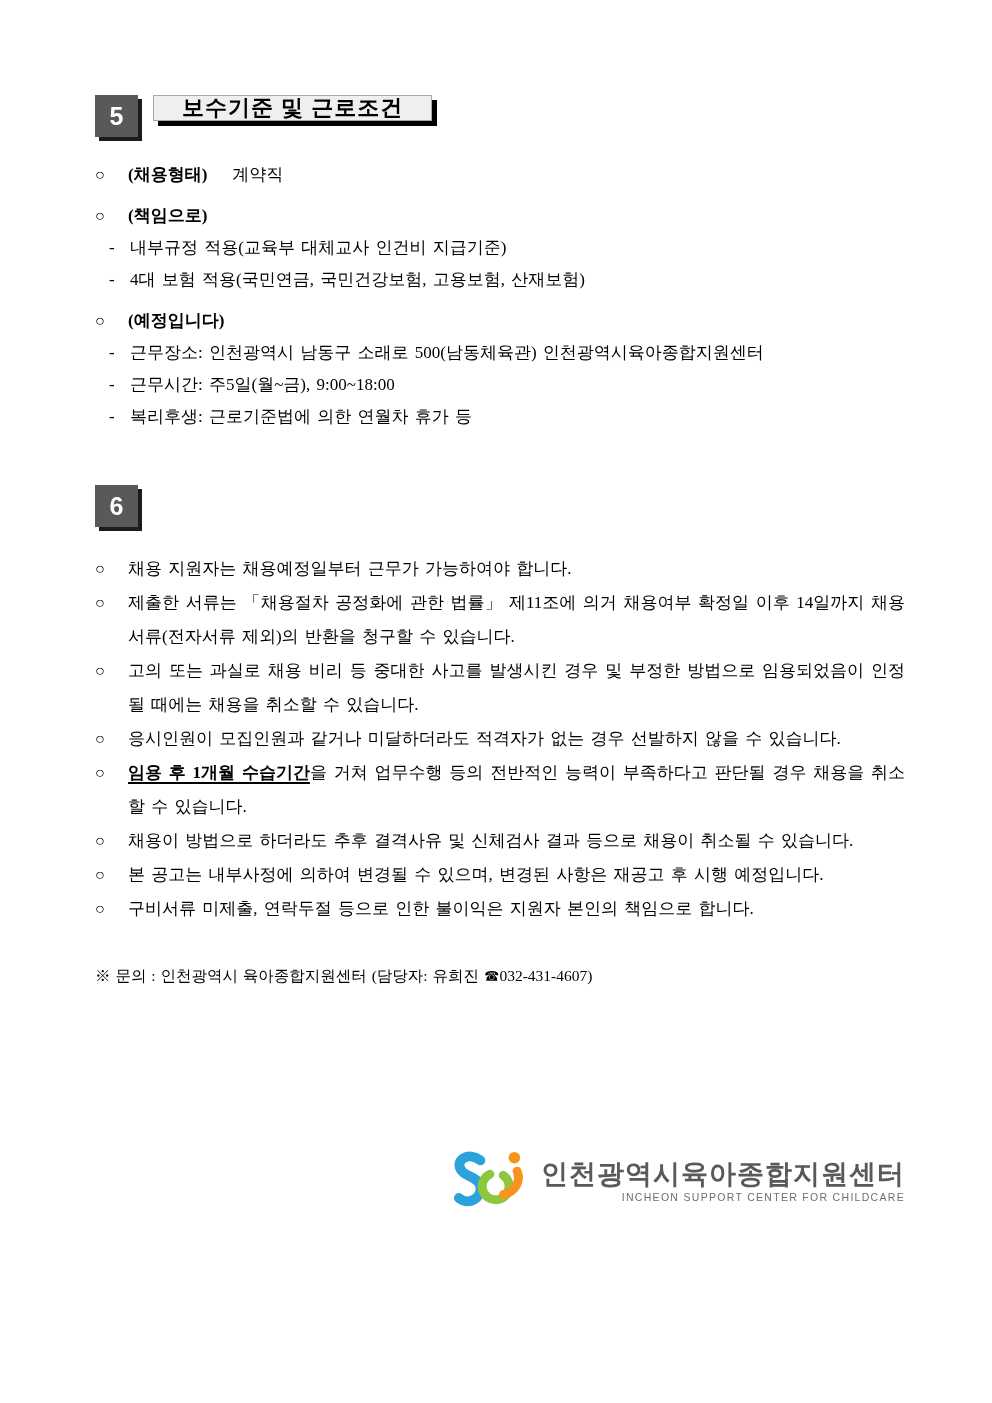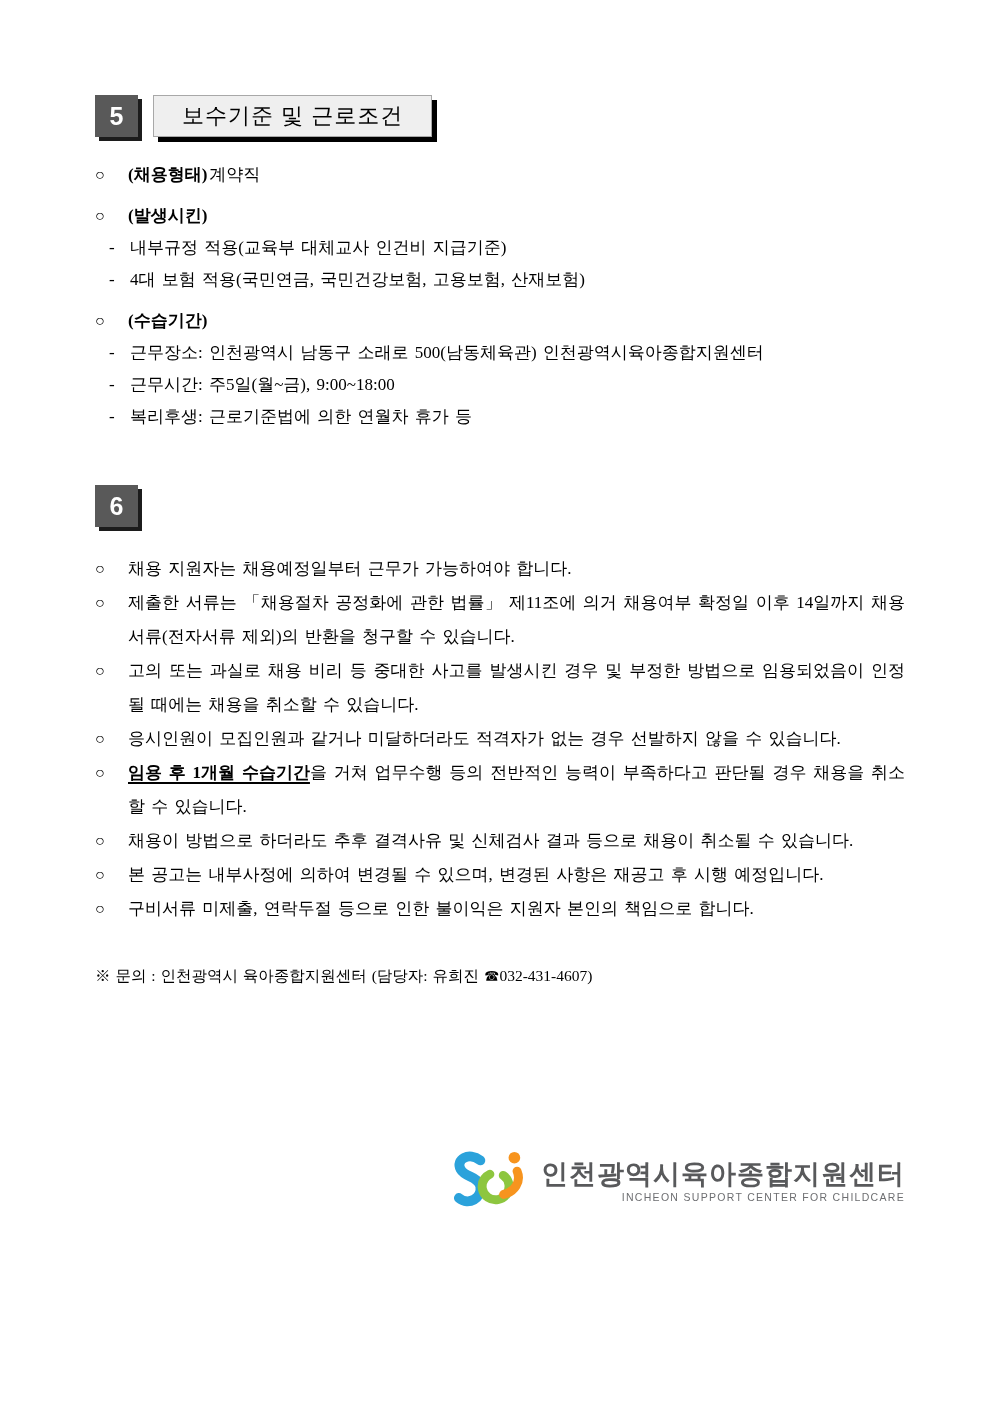--- a/index.html
+++ b/index.html
@@ -22,43 +22,43 @@
     height: 42px;
     background: #595959;
     color: #ffffff;
     font-family: "Liberation Sans", sans-serif;
     font-weight: bold;
     font-size: 25px;
     display: flex; align-items: center; justify-content: center;
     box-shadow: 4px 4px 0 #1c1c1c;
   }
   .title-box {
-    height: 42px;
+    height: 26px;
     background: #efefef;
     border: 1px solid #a8a8a8;
     box-shadow: 5px 5px 0 #000000;
     display: inline-flex; align-items: center;
     padding: 0 28px;
     font-family: "Liberation Sans", sans-serif;
-    font-weight: normal;
+    font-weight: bold;
     font-size: 22px;
     letter-spacing: 1px;
     color: #000000;
   }
 
   
   .row { display: flex; align-items: flex-start; }
   .row p { flex: 1; text-align: justify; word-spacing: 2px; }
   .s5 .row { font-size: 17px; line-height: 32px; }
   .s6 .row { font-size: 17px; line-height: 34px; }
   .marker-circle { flex: 0 0 33px; font-size: 16px; }
   .dash-row { padding-left: 14px; }
   .marker-dash { flex: 0 0 21px; font-size: 17px; }
   .lbl { font-weight: bold; }
-  .val { margin-left: 2px; }
+  .val { margin-left: 25px; }
   .lead-row { margin-top: 9px; }
   .first-row { margin-top: 22px !important; }
   .s6-first { margin-top: 25px !important; }
   .sec6-header { margin-top: 52px; }
   .u-lead {
     font-weight: bold;
     text-decoration: underline;
     text-decoration-thickness: 1.5px;
     text-underline-offset: 4px;
   }
@@ -110,34 +110,34 @@
       <div class="title-box">보수기준 및 근로조건</div>
     </div>
 
     <div class="row first-row">
       <span class="marker-circle">○</span>
       <p><span class="lbl">(채용형태)</span><span class="val">계약직</span></p>
     </div>
 
     <div class="row lead-row">
       <span class="marker-circle">○</span>
-      <p><span class="lbl">(발생시킨)</span></p>
+      <p><span class="lbl">(책임으로)</span></p>
     </div>
     <div class="row dash-row">
       <span class="marker-dash">-</span>
       <p>내부규정 적용(교육부 대체교사 인건비 지급기준)</p>
     </div>
     <div class="row dash-row">
       <span class="marker-dash">-</span>
       <p>4대 보험 적용(국민연금, 국민건강보험, 고용보험, 산재보험)</p>
     </div>
 
     <div class="row lead-row">
       <span class="marker-circle">○</span>
-      <p><span class="lbl">(수습기간)</span></p>
+      <p><span class="lbl">(예정입니다)</span></p>
     </div>
     <div class="row dash-row">
       <span class="marker-dash">-</span>
       <p>근무장소: 인천광역시 남동구 소래로 500(남동체육관) 인천광역시육아종합지원센터</p>
     </div>
     <div class="row dash-row">
       <span class="marker-dash">-</span>
       <p>근무시간: 주5일(월~금), 9:00~18:00</p>
     </div>
     <div class="row dash-row">

